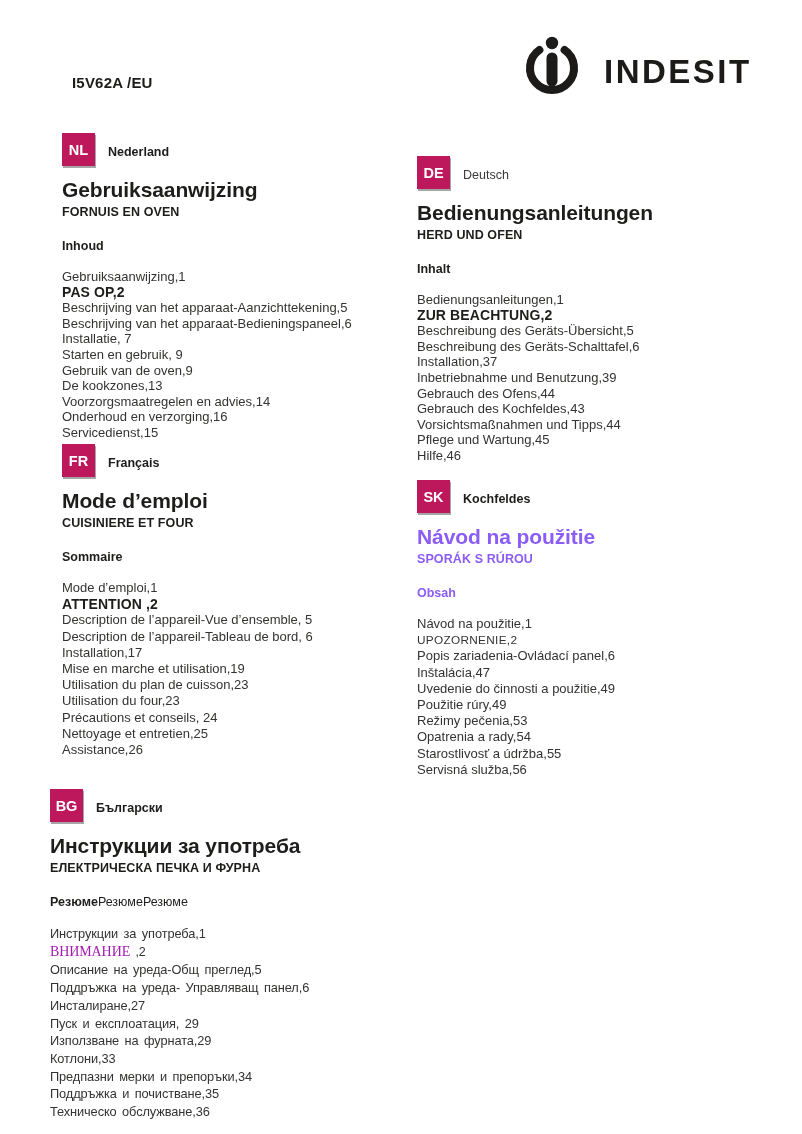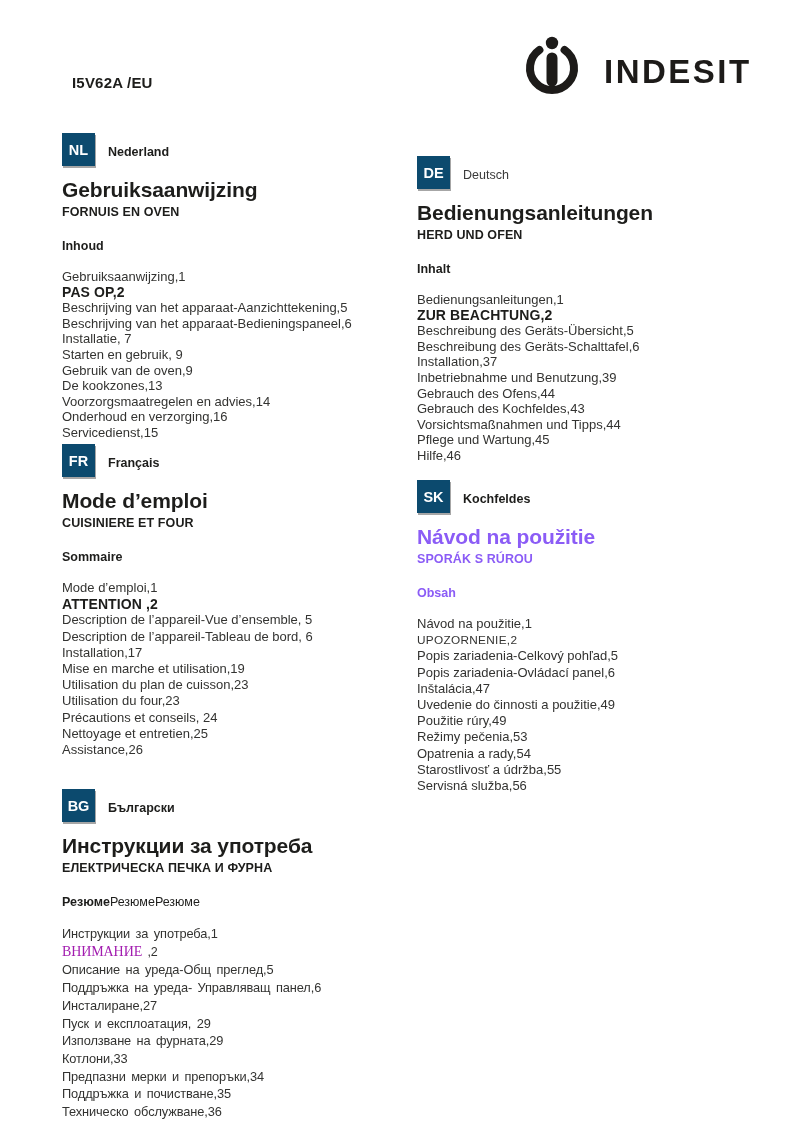--- a/index.html
+++ b/index.html
@@ -12,25 +12,25 @@
   
   .model{position:absolute;left:72px;top:74px;font-size:15px;font-weight:700;letter-spacing:.2px;}
   .logo{position:absolute;left:518px;top:36px;}
 
   
   .lang{position:absolute;width:345px;}
   #sec-nl{left:62px;top:133px;}
   #sec-de{left:417px;top:156px;}
   #sec-fr{left:62px;top:444px;}
   #sec-sk{left:417px;top:480px;}
-  #sec-bg{left:62px;top:789px;}
+  #sec-bg{left:50px;top:789px;}
 
   .badge-row{display:flex;align-items:center;height:33px;}
   .badge{
-    width:33px;height:33px;background:#0c4a6e;color:#ffffff;
+    width:33px;height:33px;background:#be185d;color:#ffffff;
     display:flex;align-items:center;justify-content:center;
     font-size:14.5px;font-weight:700;box-shadow:1px 2px 0 rgba(0,0,0,.35);
   }
   .lang-label{margin-left:13px;font-size:12.5px;font-weight:700;margin-top:4px;}
   .plainlabel .lang-label{font-weight:400;color:#3a3a3a;}
 
   .title{margin:13px 0 0 0;font-size:21px;font-weight:700;line-height:1.05;letter-spacing:-.1px;}
   .subtitle{margin-top:4px;font-size:12.5px;font-weight:700;letter-spacing:.1px;}
   .toc-heading{margin-top:20px;font-size:12.5px;font-weight:700;}
   .toc-heading .suffix{font-weight:400;}
@@ -140,21 +140,20 @@
     <div class="badge-row">
       <div class="badge">SK</div>
       <div class="lang-label">Kochfeldes</div>
     </div>
     <h2 class="title">Návod na použitie</h2>
     <div class="subtitle">SPORÁK S RÚROU</div>
     <div class="toc-heading"><span>Obsah</span><span class="suffix"></span></div>
     <ul class="toc">
         <li>Návod na použitie,1</li>
         <li class="warn-plain">UPOZORNENIE,2</li>
-        <li>Popis zariadenia-Celkový pohľad,5</li>
         <li>Popis zariadenia-Ovládací panel,6</li>
         <li>Inštalácia,47</li>
         <li>Uvedenie do činnosti a použitie,49</li>
         <li>Použitie rúry,49</li>
         <li>Režimy pečenia,53</li>
         <li>Opatrenia a rady,54</li>
         <li>Starostlivosť a údržba,55</li>
         <li>Servisná služba,56</li>
       </ul>
   </section>

